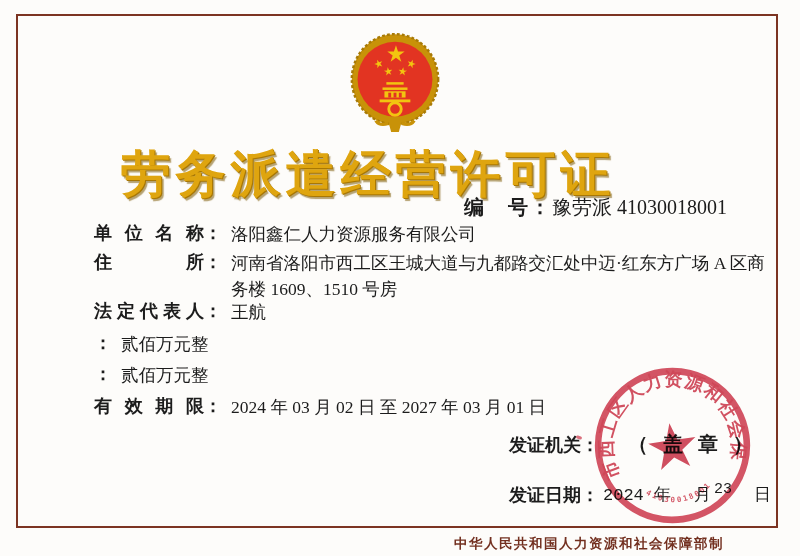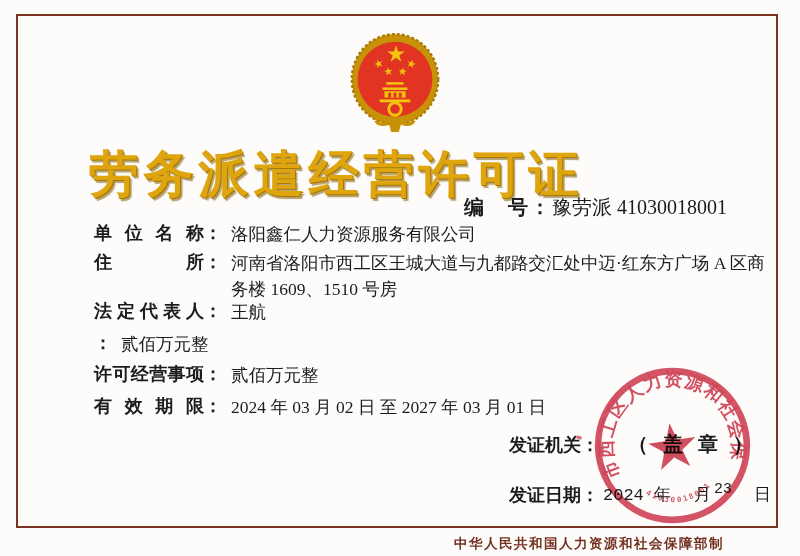--- a/index.html
+++ b/index.html
@@ -15,21 +15,21 @@
   }
   .frame{
     position:absolute;left:16px;top:14px;width:762px;height:514px;
     border:2px solid var(--border-color);box-sizing:border-box;
   }
   .emblem{position:absolute;left:347px;top:30px;width:96px;height:112px;}
   .title{
     position:absolute;left:0;top:141px;width:672px;text-align:center;
     font-size:50px;font-weight:bold;letter-spacing:5px;color:var(--title-gold);
     text-shadow:1px 1px 0 #a87704, 2.5px 2.5px 1px rgba(122,88,0,.55);
-    font-family:"Liberation Sans",sans-serif;white-space:nowrap;
+    font-family:"Liberation Sans",sans-serif;white-space:nowrap;padding-left:32px;
   }
   .cert-no{
     position:absolute;left:464px;top:194px;font-size:20px;white-space:nowrap;
     font-family:"Liberation Serif","DejaVu Serif",serif;
   }
   .cert-no .lbl{font-weight:bold;letter-spacing:2px;}
   .row{position:absolute;left:94px;display:flex;align-items:flex-start;width:672px;}
   .row.center{}
   .flabel{
     display:block;width:110px;flex:0 0 110px;font-size:18px;font-weight:bold;
@@ -122,21 +122,20 @@
     <span class="colon">：</span>
   <span class="fvalue">王航</span>
 </div>
 
 <div class="row r4">
     <span class="colon">：</span>
   <span class="fvalue">贰佰万元整</span>
 </div>
 
 <div class="row r5">
-  <span class="flabel">许可经营事项</span>
     <span class="colon">：</span>
   <span class="fvalue">贰佰万元整</span>
 </div>
 
 <div class="row r6">
   <span class="flabel">有效期限</span>
     <span class="colon">：</span>
   <span class="fvalue">2024 年 03 月 02 日 至 2027 年 03 月 01 日</span>
 </div>
 

